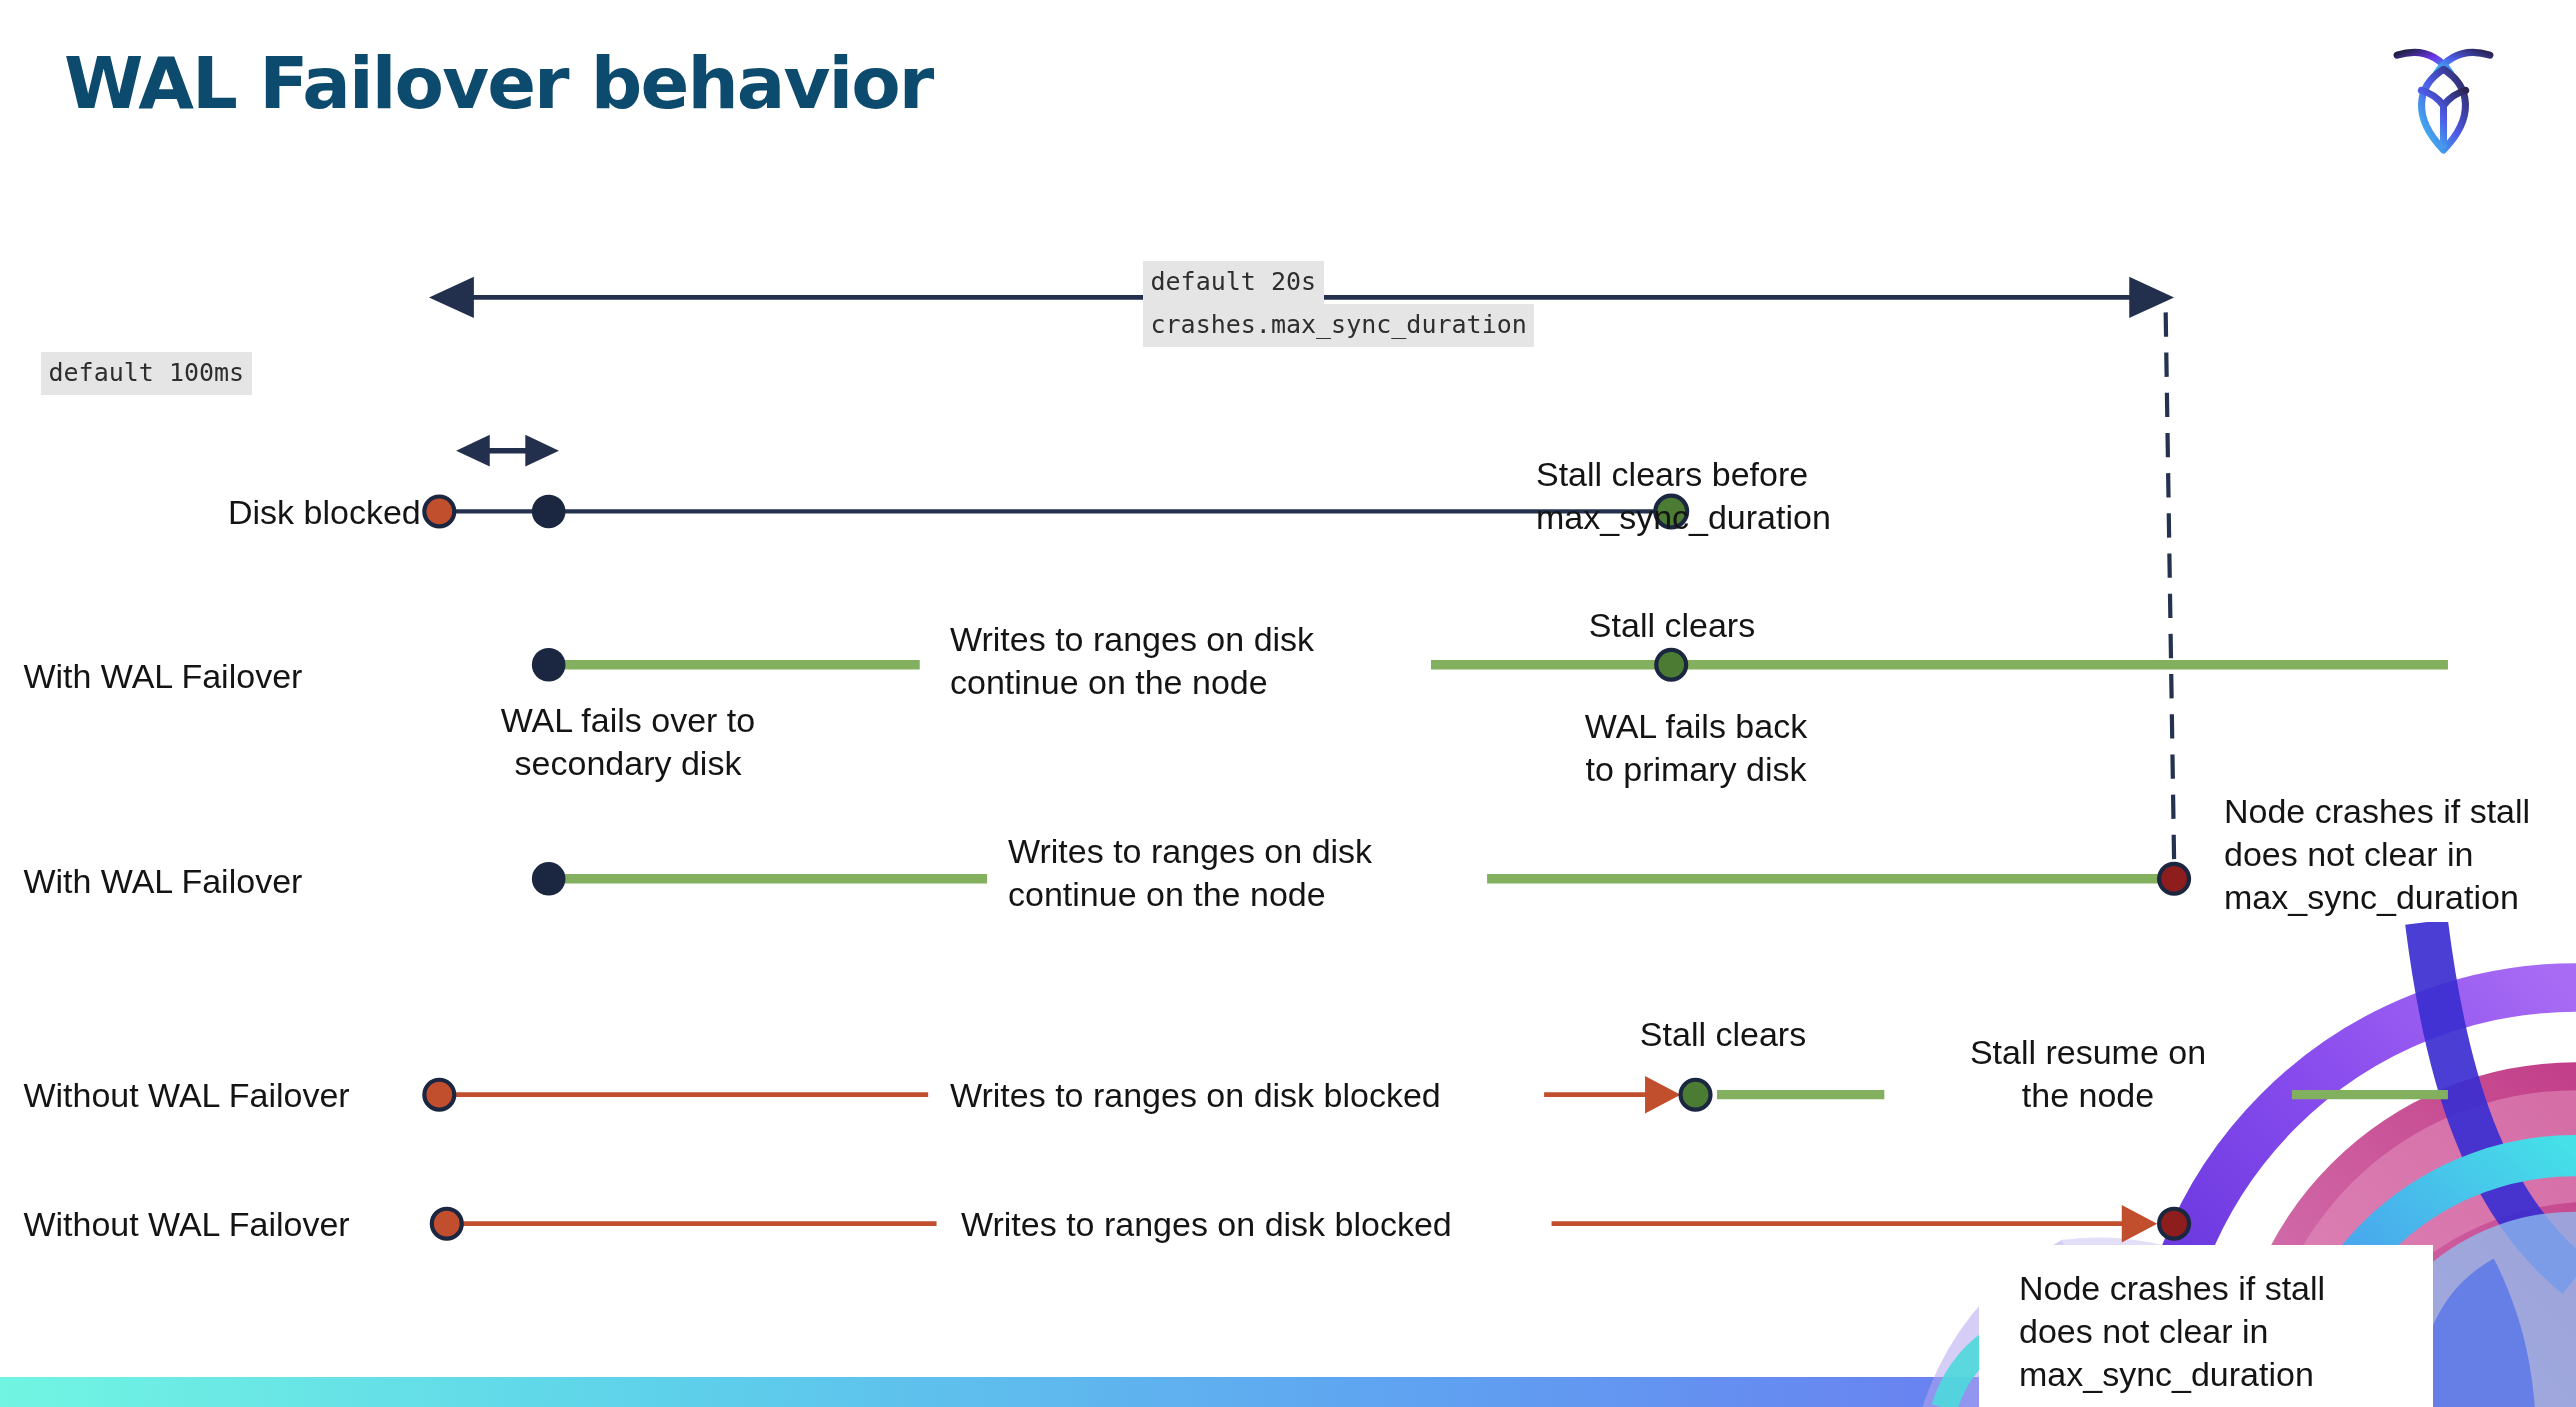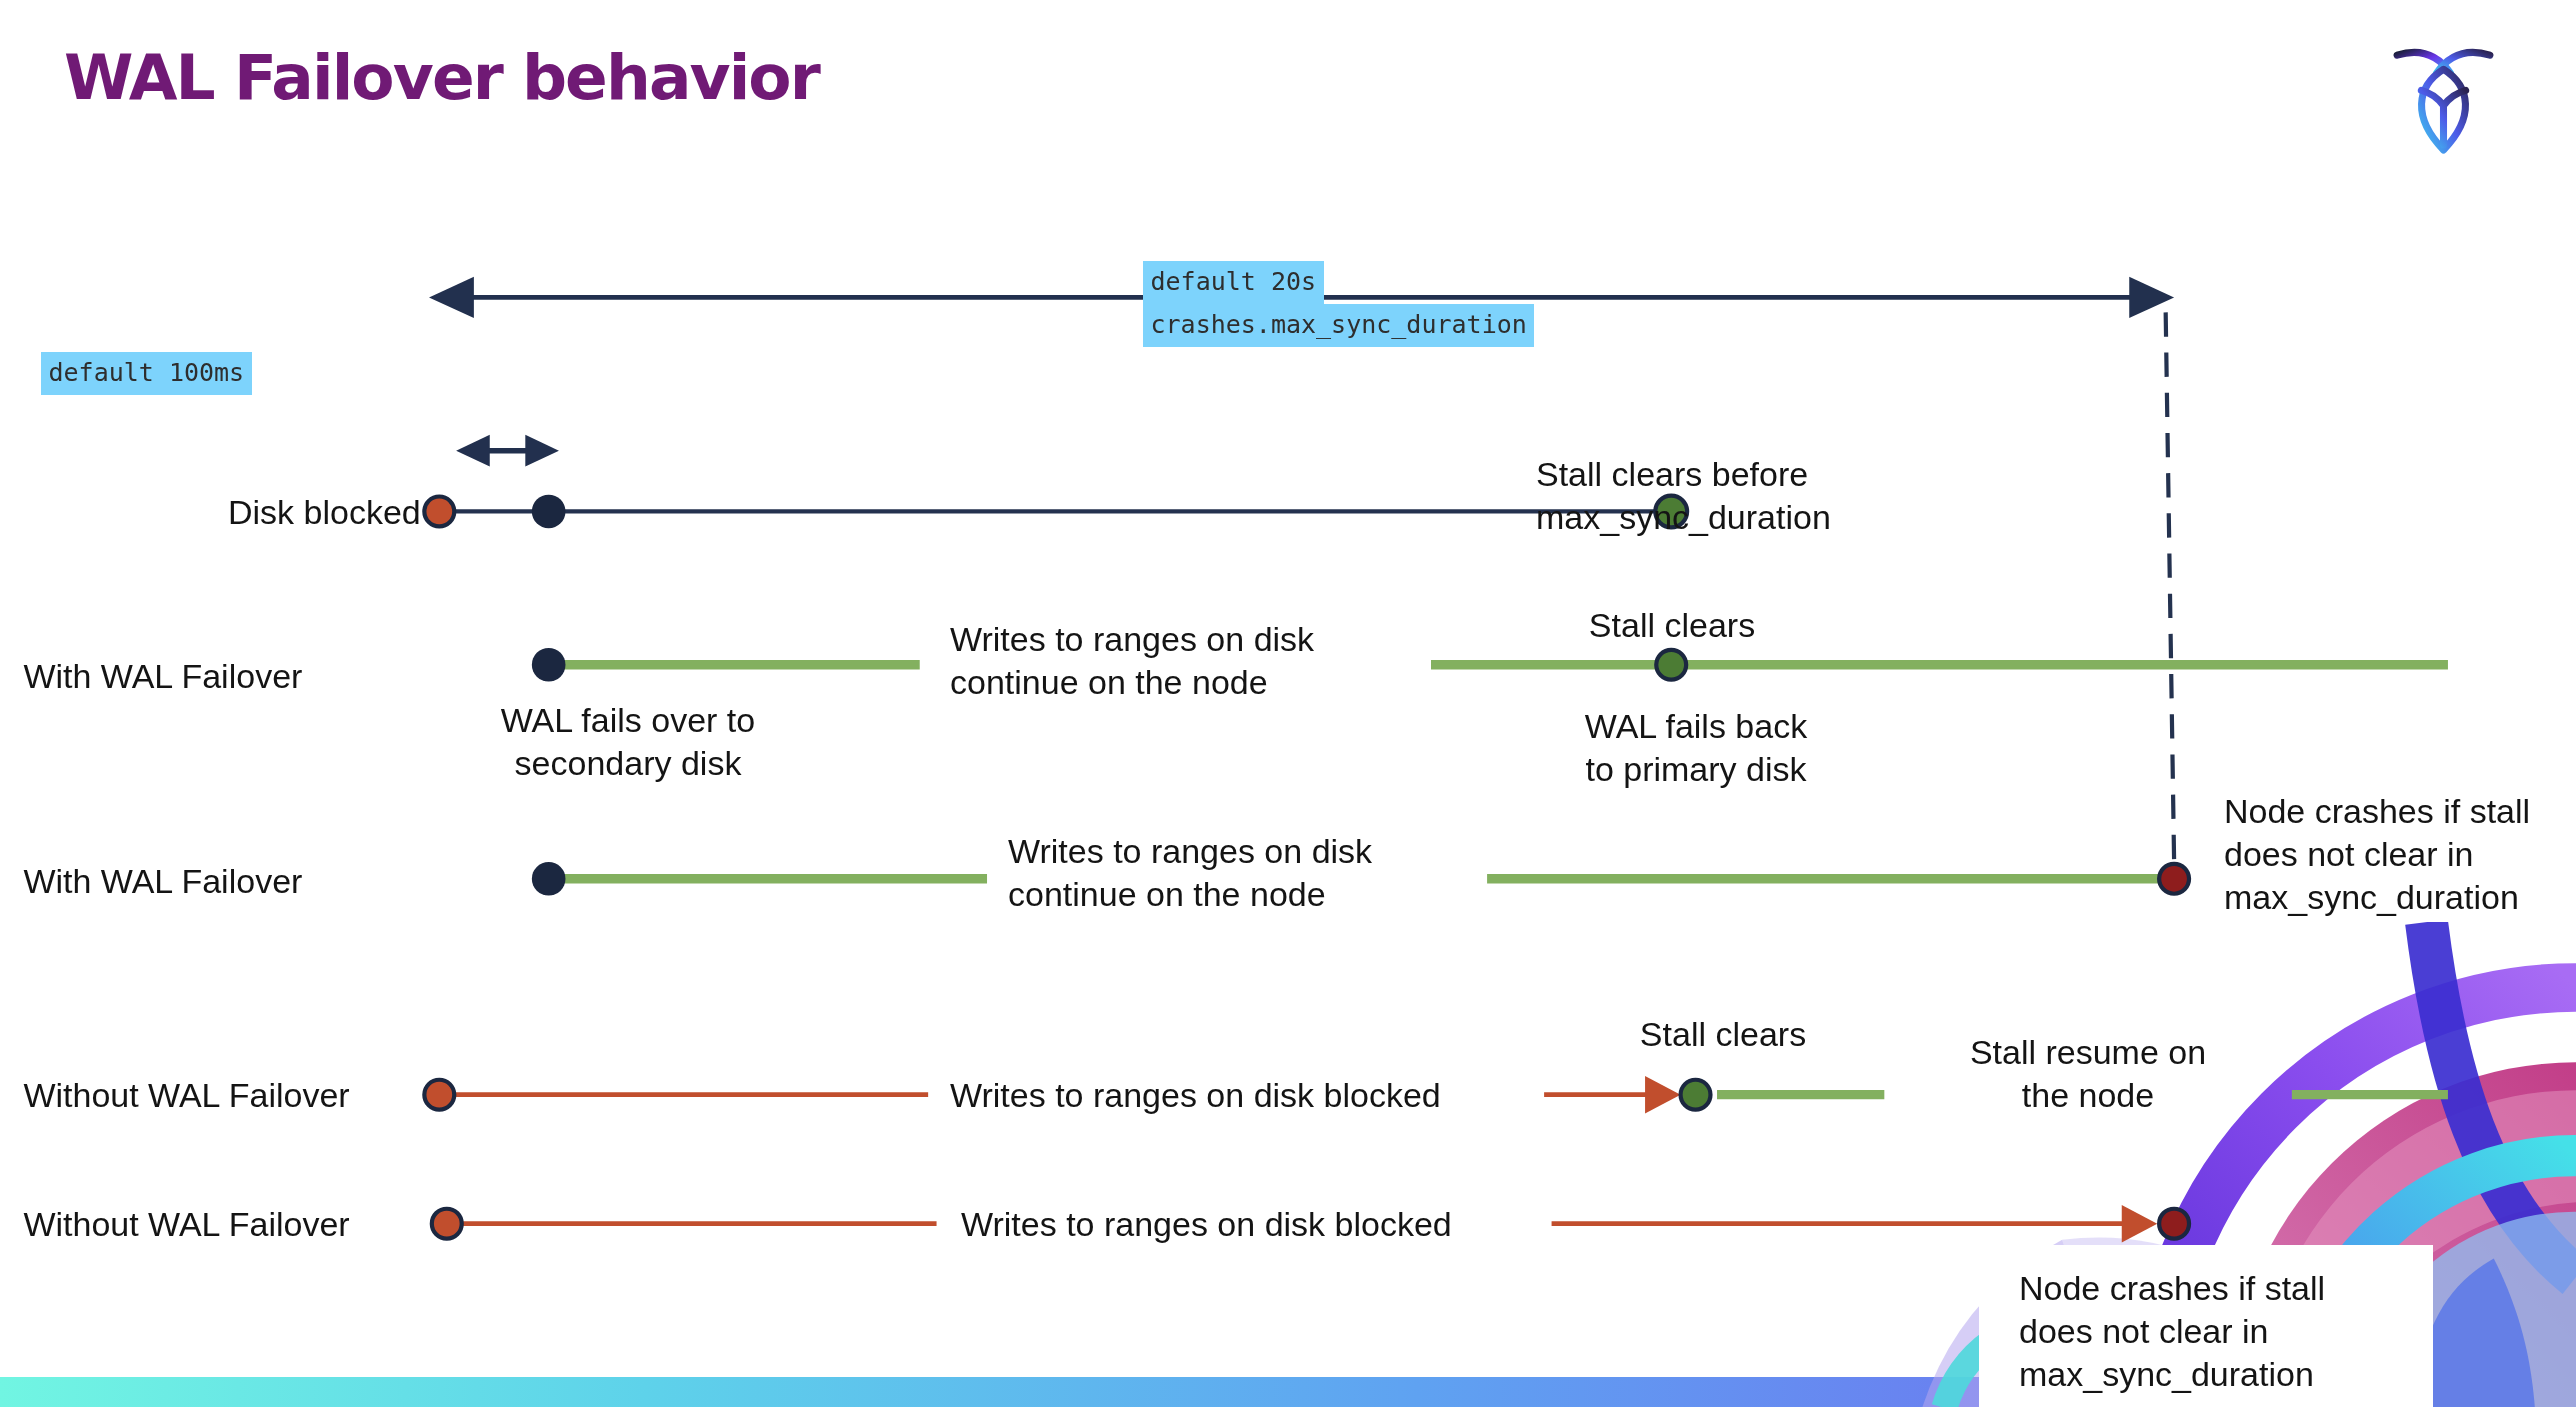--- a/index.html
+++ b/index.html
@@ -3,26 +3,26 @@
 <meta charset="utf-8">
 <style>
   html,body{margin:0;padding:0;background:#ffffff;}
   #canvas{
     position:relative;width:2576px;height:1408px;background:#ffffff;overflow:hidden;
     font-family:"Liberation Sans", sans-serif;color:#141414;
   }
   .abs{position:absolute;}
   
   .title{
-    left:64px;top:41px;font-size:63px;font-weight:800;letter-spacing:-1.9px;color:#701a75;
+    left:64px;top:41px;font-size:72px;font-weight:800;letter-spacing:-1.9px;color:#0c4a6e;
     font-family:"DejaVu Sans","Liberation Sans",sans-serif;
   }
   
   .code-block{font-family:"DejaVu Sans Mono","Liberation Mono",monospace;font-size:25px;color:#2e2e2e;line-height:40px;}
-  .code-block span{display:table;background:#7dd3fc;padding:0.9px 7.5px 1.9px 7.5px;white-space:pre;}
+  .code-block span{display:table;background:#e5e5e5;padding:0.9px 7.5px 1.9px 7.5px;white-space:pre;}
   
   .dtext{font-size:34px;line-height:43px;color:#141414;white-space:pre-line;}
   .center{transform:translateX(-50%);text-align:center;}
   .vcenter{transform:translateY(-50%);}
   .row-label{font-size:34px;color:#141414;white-space:nowrap;}
   
   .bottom-bar{left:0;bottom:0;width:2576px;height:31px;z-index:1;
     background:linear-gradient(90deg,#71F5E2 0%,#5ED2EA 25%,#5FA2F1 55%,#6B7BF0 80%,#7C50EE 100%);}
   .art{right:0;bottom:0;z-index:2;}
   .callout-box{left:1979px;top:1245px;width:454px;height:163px;background:#ffffff;z-index:3;}

